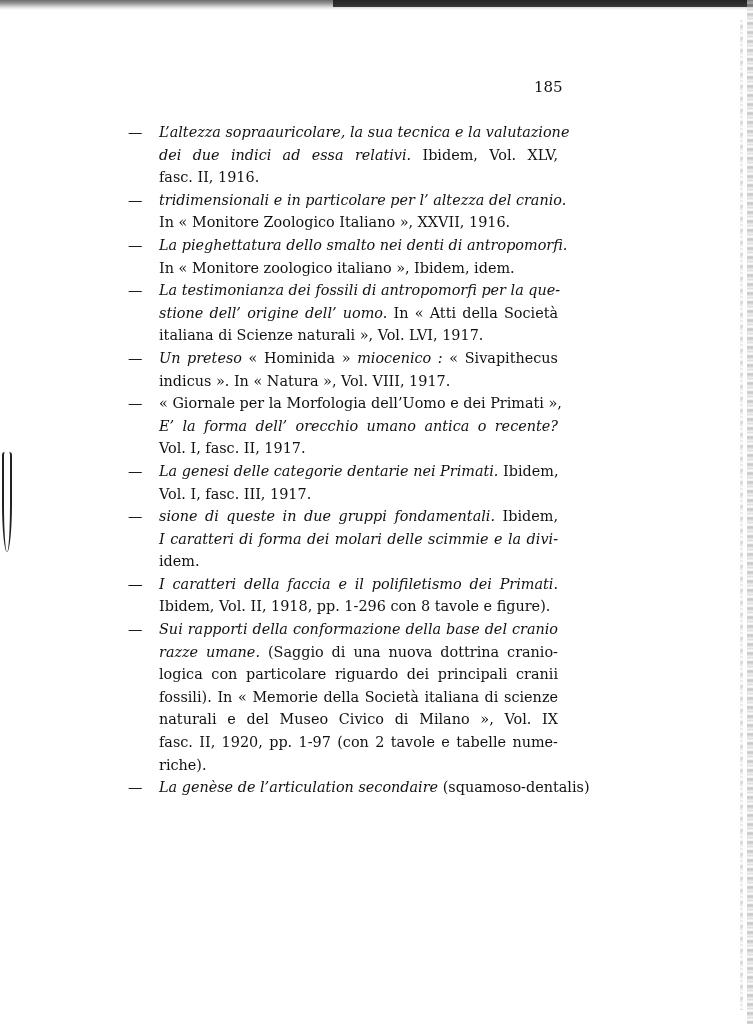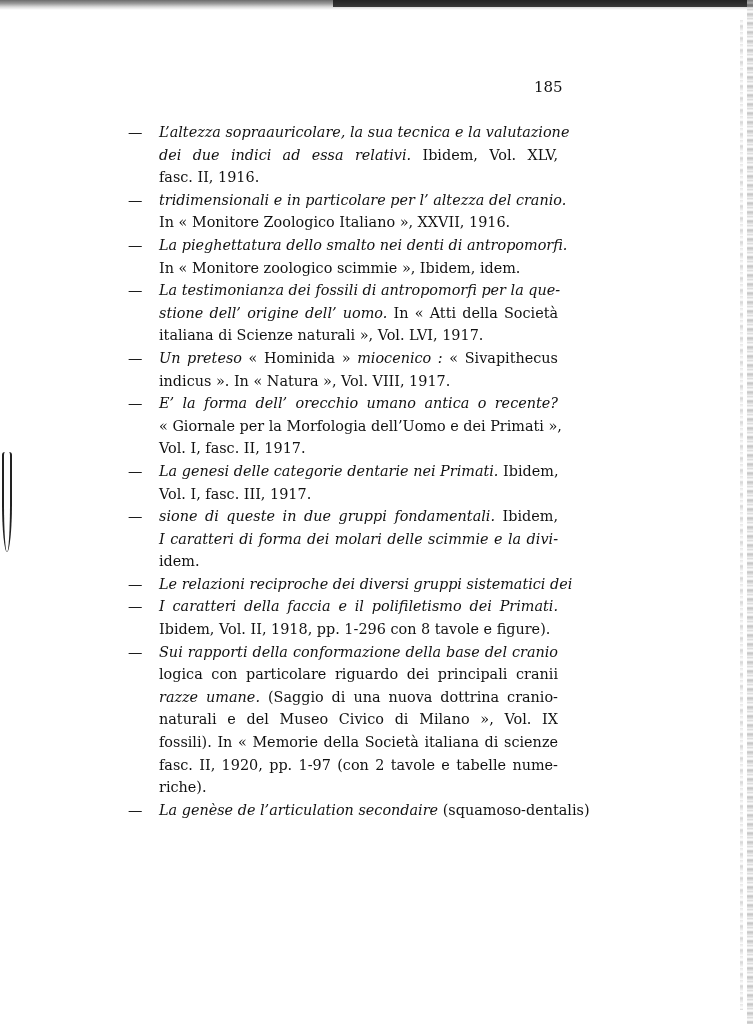--- a/index.html
+++ b/index.html
@@ -67,66 +67,65 @@
       <span class="line last"><span>fasc. II, 1916.</span></span>
     </div>
     <div class="entry">
       <span class="dash">—</span>
       <span class="line"><i>tridimensionali e in particolare per l’ altezza del cranio.</i></span>
       <span class="line last"><span>In « Monitore Zoologico Italiano », XXVII, 1916.</span></span>
     </div>
     <div class="entry">
       <span class="dash">—</span>
       <span class="line"><i>La pieghettatura dello smalto nei denti di antropomorfi.</i></span>
-      <span class="line last"><span>In « Monitore zoologico scimmie », Ibidem, idem.</span></span>
+      <span class="line last"><span>In « Monitore zoologico italiano », Ibidem, idem.</span></span>
     </div>
     <div class="entry">
       <span class="dash">—</span>
       <span class="line"><i>La testimonianza dei fossili di antropomorfi per la que-</i></span>
       <span class="line"><i>stione dell’ origine dell’ uomo.</i><span> In « Atti della Società</span></span>
       <span class="line last"><span>italiana di Scienze naturali », Vol. LVI, 1917.</span></span>
     </div>
     <div class="entry">
       <span class="dash">—</span>
       <span class="line"><i>Un preteso</i><span> « Hominida » </span><i>miocenico :</i><span> « Sivapithecus</span></span>
       <span class="line last"><span>indicus ». In « Natura », Vol. VIII, 1917.</span></span>
     </div>
     <div class="entry">
       <span class="dash">—</span>
+      <span class="line"><span>« Giornale per la Morfologia dell’Uomo e dei Primati »,</span></span>
       <span class="line"><i>E’ la forma dell’ orecchio umano antica o recente?</i></span>
-      <span class="line"><span>« Giornale per la Morfologia dell’Uomo e dei Primati »,</span></span>
       <span class="line last"><span>Vol. I, fasc. II, 1917.</span></span>
     </div>
     <div class="entry">
       <span class="dash">—</span>
       <span class="line"><i>La genesi delle categorie dentarie nei Primati.</i><span> Ibidem,</span></span>
       <span class="line last"><span>Vol. I, fasc. III, 1917.</span></span>
     </div>
     <div class="entry">
       <span class="dash">—</span>
       <span class="line"><i>sione di queste in due gruppi fondamentali.</i><span> Ibidem,</span></span>
       <span class="line"><i>I caratteri di forma dei molari delle scimmie e la divi-</i></span>
       <span class="line last"><span>idem.</span></span>
     </div>
     <div class="entry">
       <span class="dash">—</span>
-      <span class="line"><i>Le relazioni reciproche dei diversi gruppi sistematici dei</i></span>
     </div>
     <div class="entry">
       <span class="dash">—</span>
       <span class="line"><i>I caratteri della faccia e il polifiletismo dei Primati.</i></span>
       <span class="line last"><span>Ibidem, Vol. II, 1918, pp. 1-296 con 8 tavole e figure).</span></span>
     </div>
     <div class="entry">
       <span class="dash">—</span>
       <span class="line"><i>Sui rapporti della conformazione della base del cranio</i></span>
+      <span class="line"><i>razze umane.</i><span> (Saggio di una nuova dottrina cranio-</span></span>
       <span class="line"><span>logica con particolare riguardo dei principali cranii</span></span>
-      <span class="line"><i>razze umane.</i><span> (Saggio di una nuova dottrina cranio-</span></span>
+      <span class="line"><span>fossili). In « Memorie della Società italiana di scienze</span></span>
       <span class="line"><span>naturali e del Museo Civico di Milano », Vol. IX</span></span>
-      <span class="line"><span>fossili). In « Memorie della Società italiana di scienze</span></span>
       <span class="line"><span>fasc. II, 1920, pp. 1-97 (con 2 tavole e tabelle nume-</span></span>
       <span class="line last"><span>riche).</span></span>
     </div>
     <div class="entry">
       <span class="dash">—</span>
       <span class="line last"><i>La genèse de l’articulation secondaire</i><span> (squamoso-dentalis)</span></span>
     </div>
   </div>
 
 </body></html>

